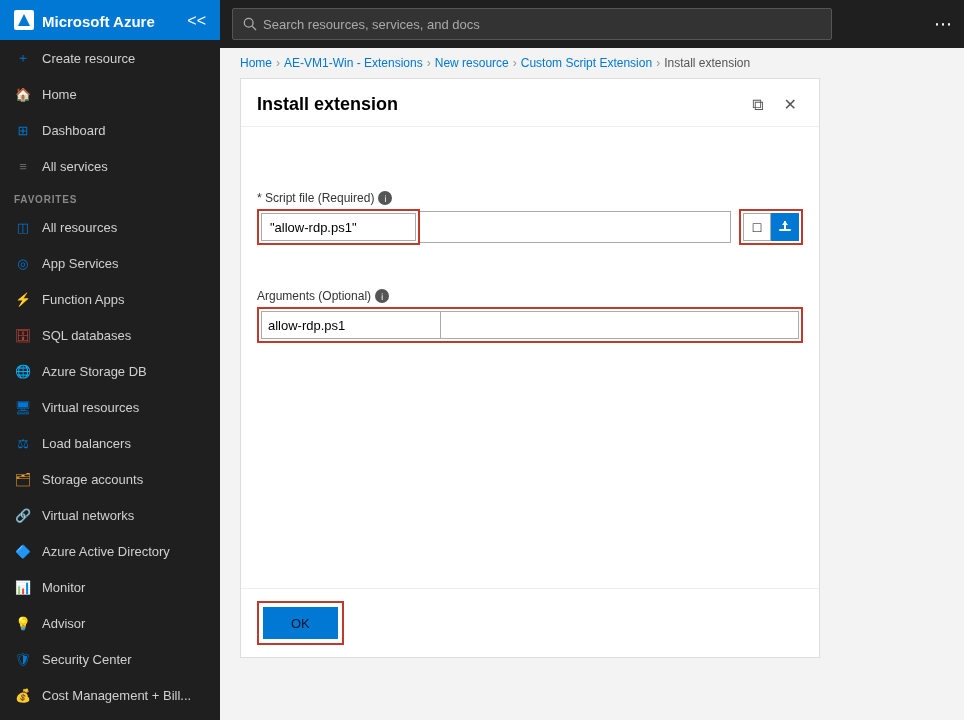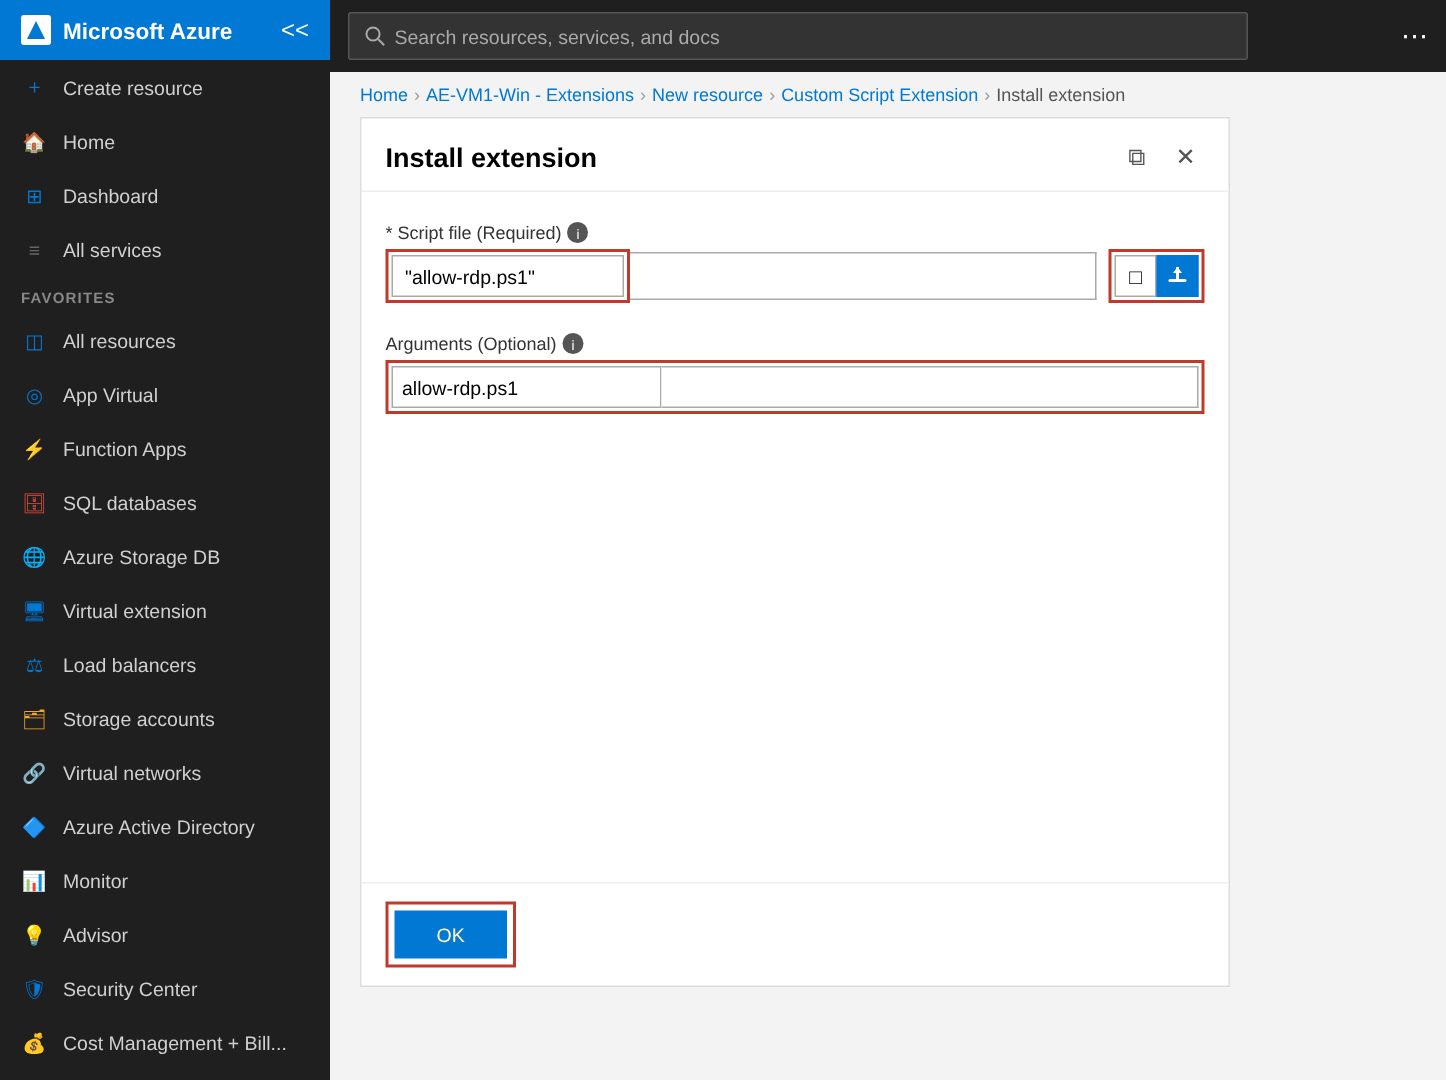--- a/index.html
+++ b/index.html
@@ -185,20 +185,21 @@
       padding: 20px 16px;
       flex: 1;
     }
     .field-label {
       font-size: 12px;
       color: #333;
       margin-bottom: 4px;
       display: flex;
       align-items: center;
       gap: 4px;
+      margin-top: 44px;
     }
     .field-label .info-icon {
       width: 14px; height: 14px;
       border-radius: 50%;
       background: #555;
       color: #fff;
       font-size: 9px;
       display: inline-flex;
       align-items: center; justify-content: center;
       cursor: pointer;
@@ -219,21 +220,21 @@
     .args-section { margin-bottom: 20px; }
 
     .panel-footer {
       padding: 12px 16px;
       border-top: 1px solid #eee;
       display: flex;
       align-items: center;
     }
     .ok-button {
       background: #0078d4;
-      color: #fef9c3;
+      color: #0f172a;
       border: none;
       padding: 6px 28px;
       font-size: 13px;
       cursor: pointer;
       height: 32px;
     }
   </style>
 </head>
 <body>
 
@@ -266,37 +267,37 @@
   </div>
 
   <div class="sidebar-section-label">FAVORITES</div>
 
   <div class="sidebar-item">
     <span class="icon icon-allres">◫</span>
     <span>All resources</span>
   </div>
   <div class="sidebar-item">
     <span class="icon icon-appservice">◎</span>
-    <span>App Virtual</span>
+    <span>App Services</span>
   </div>
   <div class="sidebar-item">
     <span class="icon icon-funcapp">⚡</span>
     <span>Function Apps</span>
   </div>
   <div class="sidebar-item">
     <span class="icon icon-sql">🗄</span>
     <span>SQL databases</span>
   </div>
   <div class="sidebar-item">
     <span class="icon icon-cosmos">🌐</span>
     <span>Azure Storage DB</span>
   </div>
   <div class="sidebar-item">
     <span class="icon icon-vm">🖥</span>
-    <span>Virtual extension</span>
+    <span>Virtual resources</span>
   </div>
   <div class="sidebar-item">
     <span class="icon icon-lb">⚖</span>
     <span>Load balancers</span>
   </div>
   <div class="sidebar-item">
     <span class="icon icon-storage">🗂</span>
     <span>Storage accounts</span>
   </div>
   <div class="sidebar-item">

